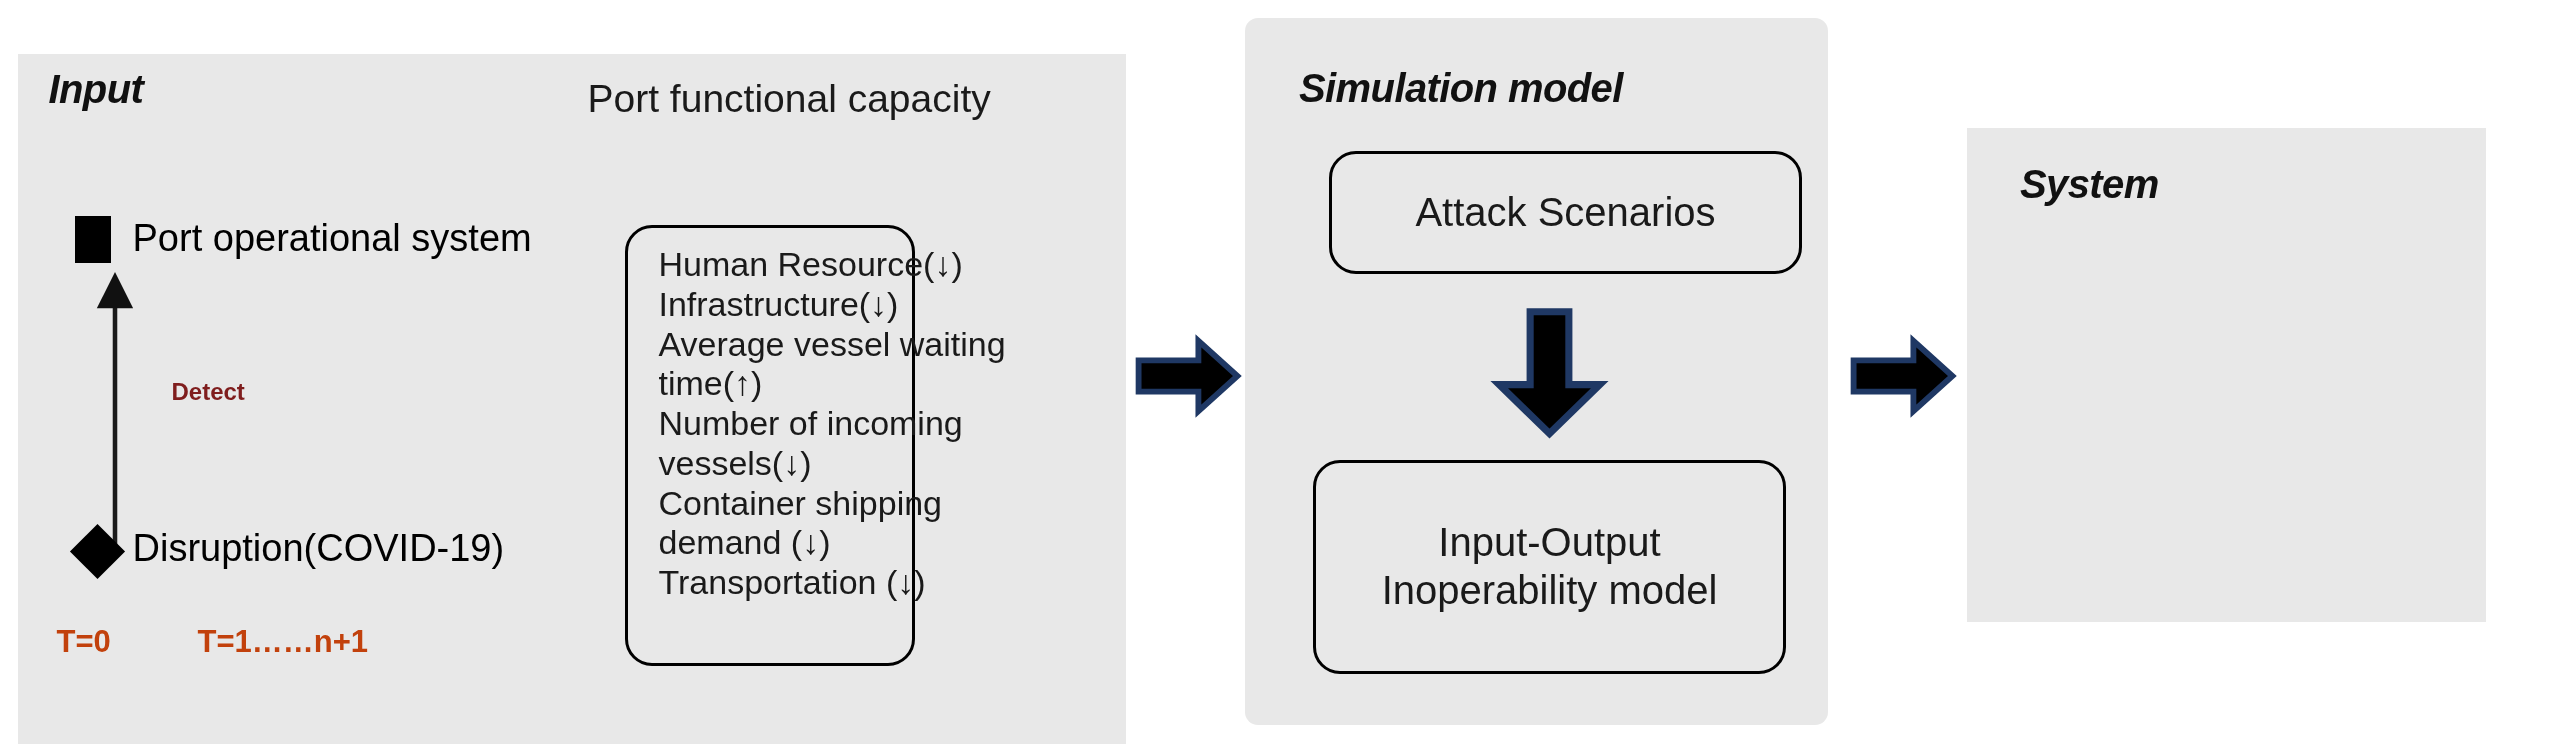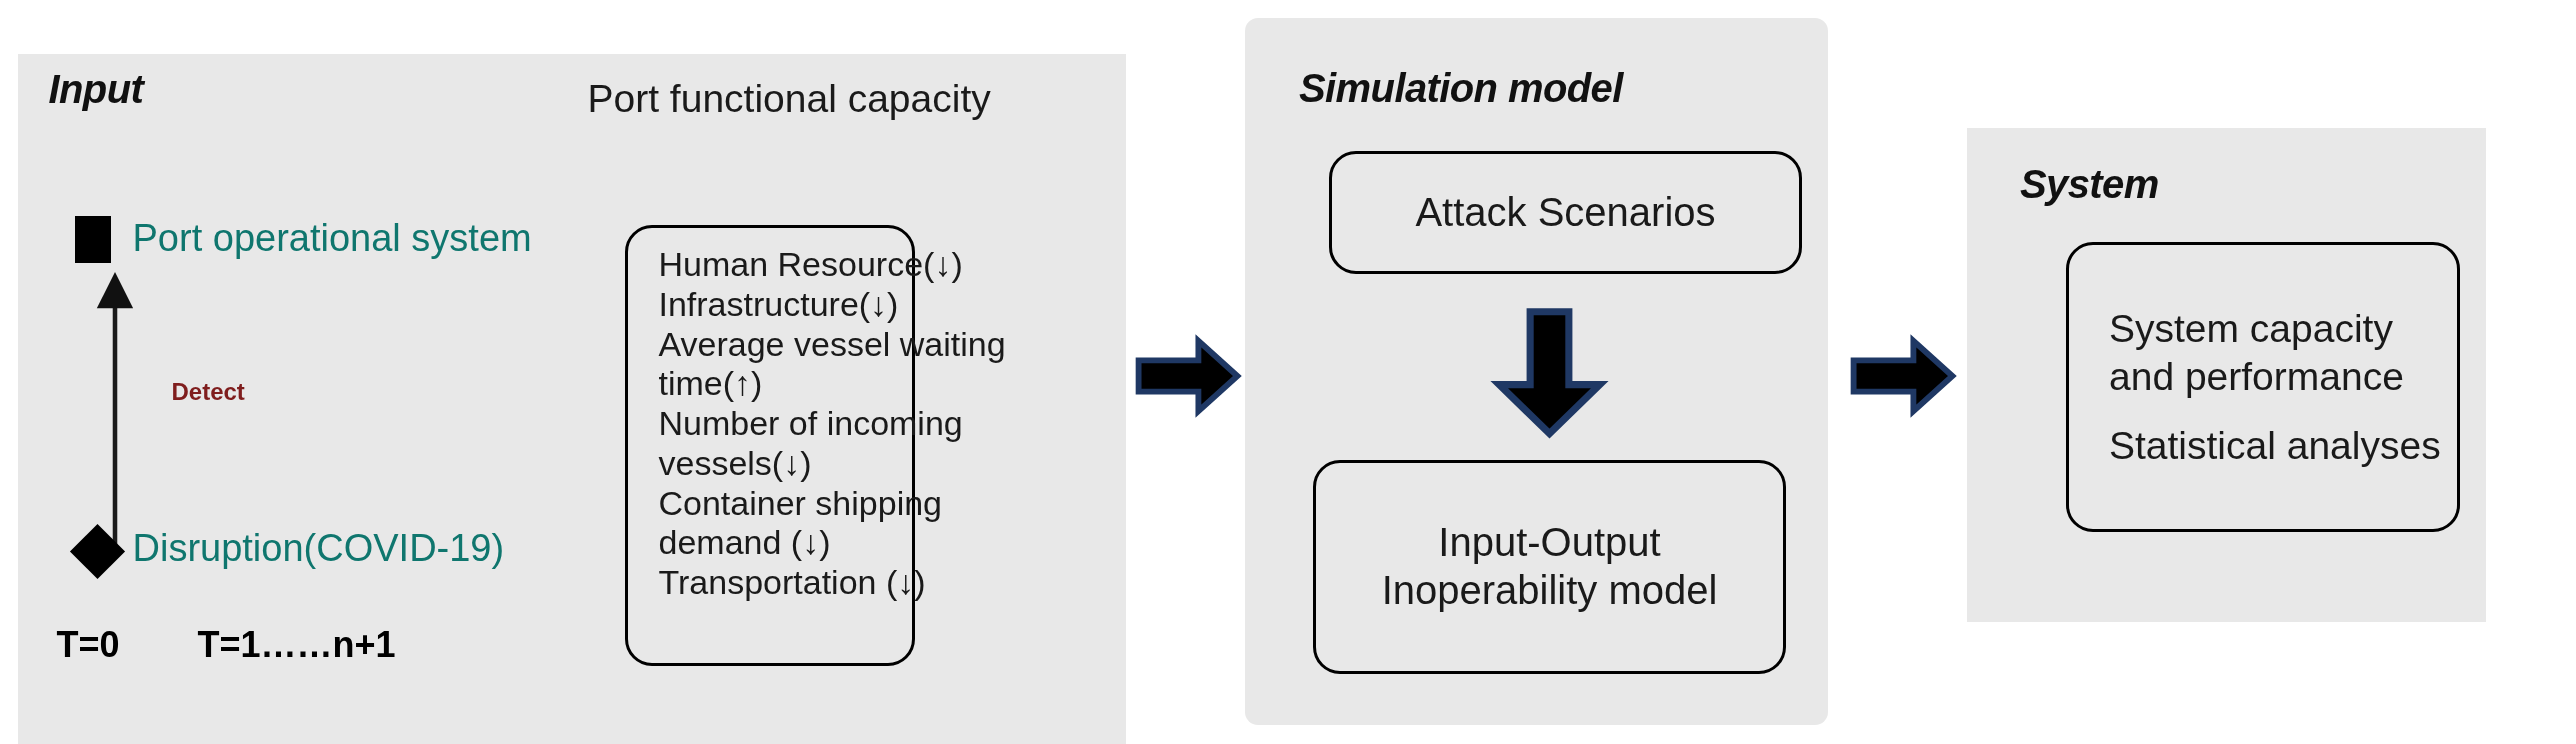--- a/index.html
+++ b/index.html
@@ -51,28 +51,28 @@
   .legend-diamond {
     position: absolute;
     width: 39px;
     height: 39px;
     background: #000000;
     transform: rotate(45deg);
   }
   .legend-label {
     position: absolute;
     font-size: 38px;
-    color: #0f766e;
+    color: #000000;
     white-space: nowrap;
   }
   .time-label {
     position: absolute;
-    font-size: 36px;
+    font-size: 31px;
     font-weight: bold;
-    color: #000000;
+    color: #c2410c;
     white-space: nowrap;
   }
   .detect-label {
     position: absolute;
     font-size: 24px;
     font-weight: bold;
     color: #7f1d1d;
     white-space: nowrap;
   }
 
@@ -186,23 +186,15 @@
 </div>
 
 <svg class="vec" style="left:1851px; top:337px;" width="104" height="78" viewBox="0 0 160 120">
   <polygon points="4,36 96,36 96,6 156,60 96,114 96,84 4,84" fill="#000000" stroke="#1f3864" stroke-width="9" stroke-linejoin="miter"></polygon>
 </svg>
 
 <div class="panel" id="output-panel">
 
   <div class="section-title" style="left:53px; top:34px;">System</div>
 
-  <div class="rbox" style="left:99px; top:114px; width:394px; height:290px;">
-    <div class="rbox-left">
-      <div>System capacity</div>
-      <div>and performance</div>
-      <div class="spacer"></div>
-      <div>Statistical analyses</div>
-    </div>
-  </div>
 
 </div>
 
 
 </body></html>

